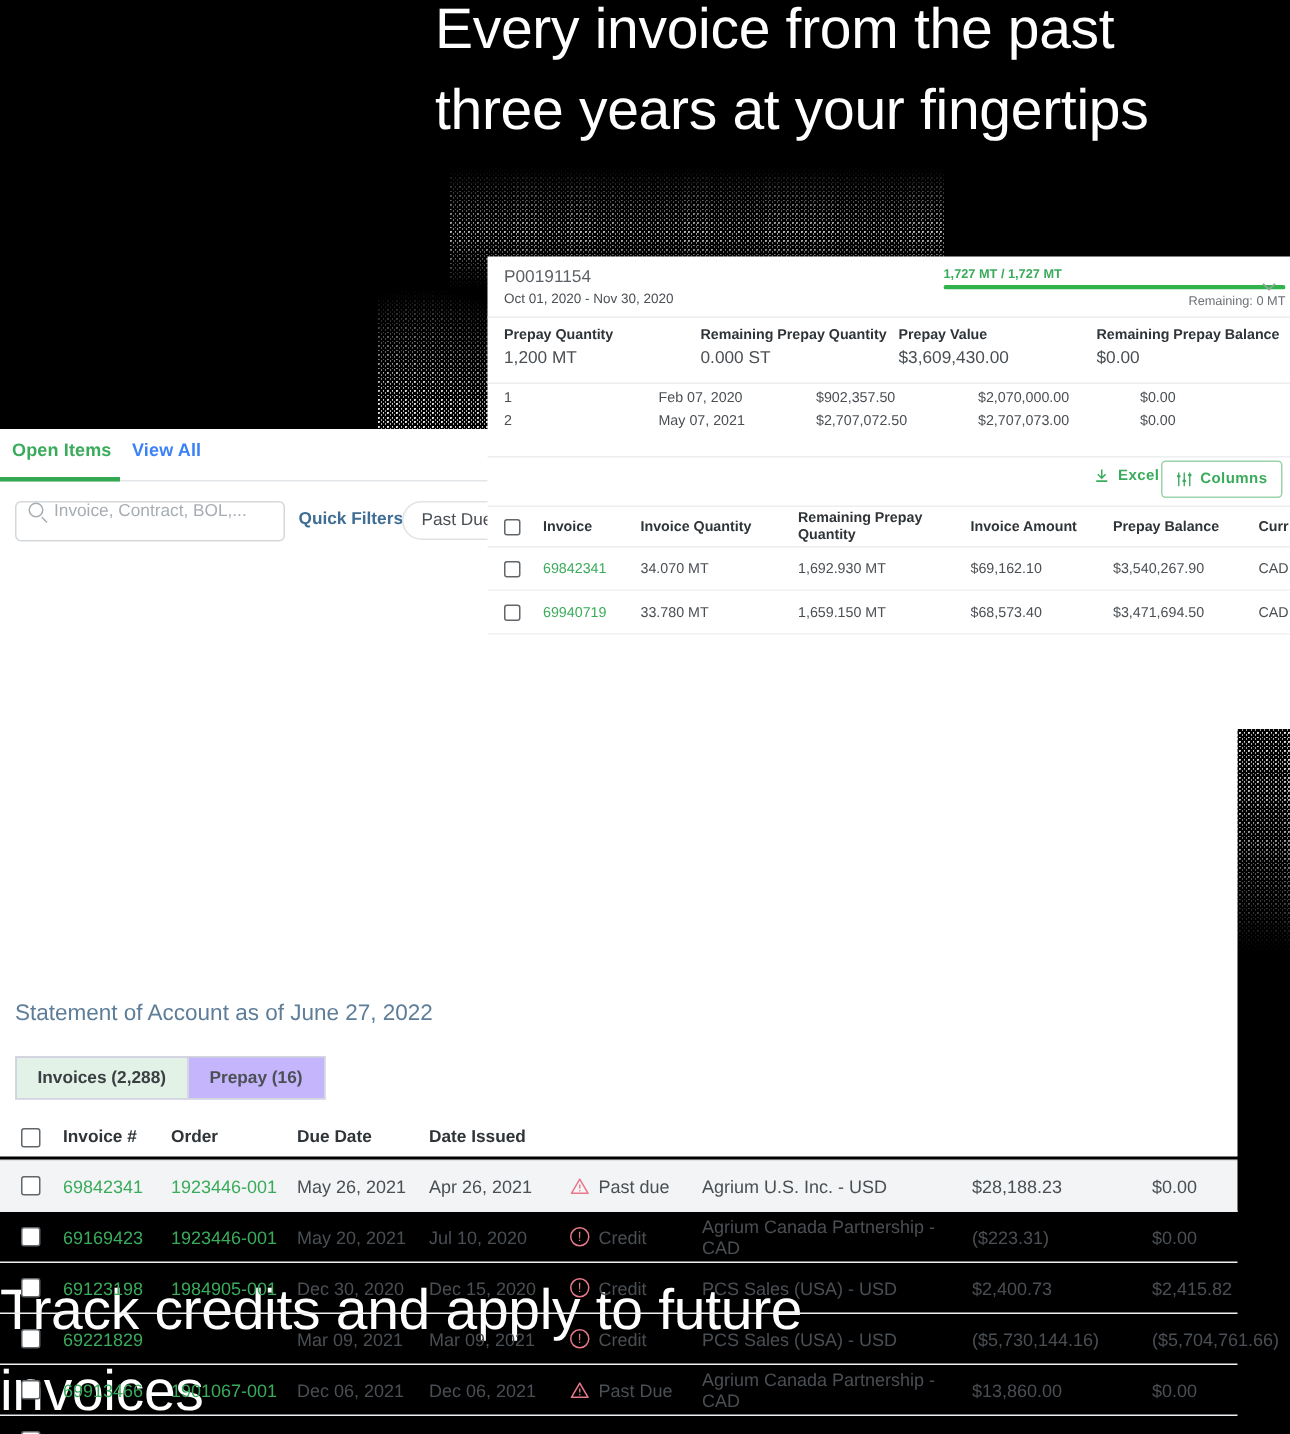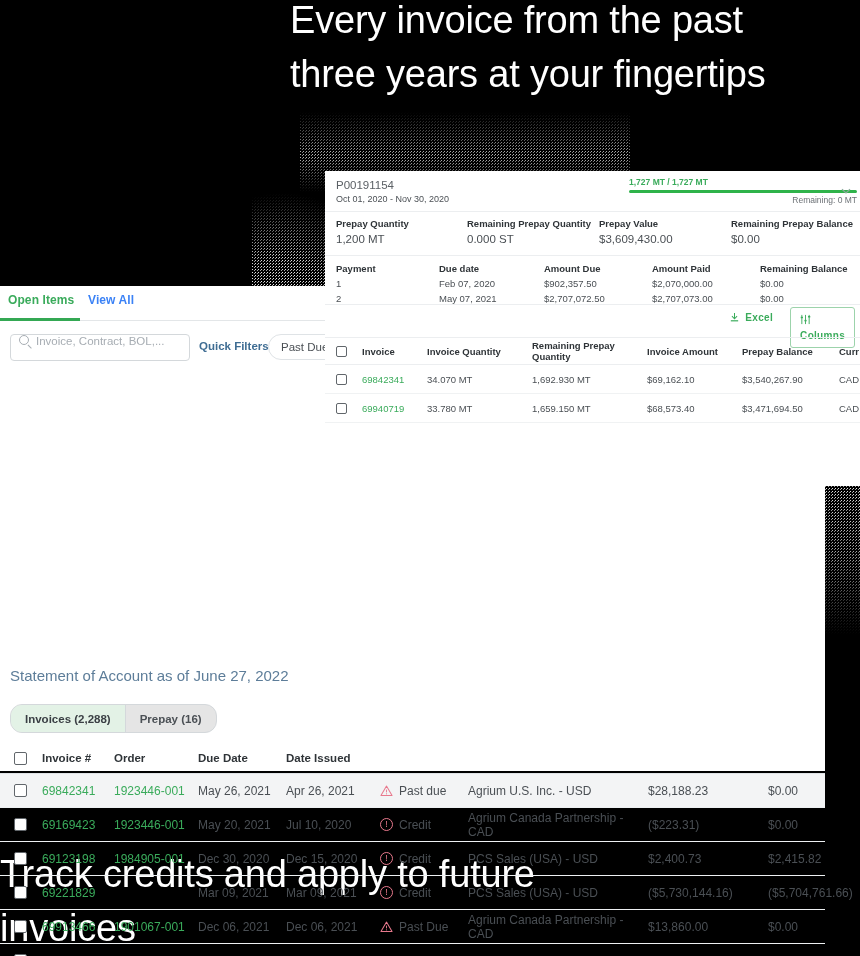--- a/index.html
+++ b/index.html
@@ -68,21 +68,21 @@
     border: 1px solid #dfe3e6; border-radius: 13px; background: #fff;
     display: flex; align-items: center; padding: 0 12px; gap: 4px;
     font-size: 11.5px; color: #4a4f54;
   }
   .qf-chip .cnt { color: #e1473d; font-weight: 700; }
 
   .soa { position: absolute; left: 10px; top: 381px; font-size: 15px; color: #5d7d99; font-weight: 400; }
 
   .segmented {
     position: absolute; left: 10px; top: 418px; height: 29px;
-    border: 1px solid #d4d8db; border-radius: 12px; display: flex; overflow: hidden; background:#e5e5e5;
+    border: 1px solid #d4d8db; border-radius: 0; display: flex; overflow: hidden; background:#c4b5fd;
   }
   .seg { display: flex; align-items: center; justify-content: center;
          font-size: 11.5px; font-weight: 700; color: #3a3f44; padding: 0 14px; }
   .seg.on { background: #e3f2e6; }
   .seg.off { border-left: 1px solid #d4d8db; color: #4b5055; }
 
   
   #inv-table { position: absolute; left: 0; top: 457px; width: 825px; }
   .inv-head { display: flex; align-items: center; height: 31px;
               border-bottom: 1px solid #dfe2e5; font-size: 11.5px; font-weight: 700; color: #2f3438; }
@@ -137,23 +137,23 @@
   .pay-row.d { padding-top: 4px; }
   .p-num { width: 103px; flex: none; }
   .p-due { width: 105px; flex: none; }
   .p-amt { width: 108px; flex: none; }
   .p-pd  { width: 108px; flex: none; }
   .p-rem { width: 110px; flex: none; }
 
   .pp-actions { position: relative; height: 33px; border-top: 1px solid #eceef0; }
   .btn-excel { position: absolute; right: 87px; top: 7px; display: flex; align-items: center; gap: 5px;
                font-size: 10px; font-weight: 700; color: #3aab5b; letter-spacing: .3px; cursor: pointer; }
-  .btn-columns { position: absolute; right: 5px; top: 2px; display: flex; gap: 5px;
+  .btn-columns { position: absolute; right: 5px; top: 2px; display: flex; align-items: center; gap: 5px;
                  font-size: 10px; font-weight: 700; color: #3aab5b; letter-spacing: .3px;
-                 border: 1px solid #9cd3ab; border-radius: 3px; padding: 6px 9px; background:#fff; cursor:pointer;flex-direction:column; }
+                 border: 1px solid #9cd3ab; border-radius: 3px; padding: 6px 9px; background:#fff; cursor:pointer; }
 
   .pp-itable { position: relative; }
   .pi-head { display: flex; align-items: center; height: 28px; border-top: 1px solid #eceef0;
              border-bottom: 1px solid #eceef0; font-size: 9.5px; font-weight: 700; color: #2f3438; }
   .pi-row { display: flex; align-items: center; height: 29px; border-bottom: 1px solid #f0f2f3;
             font-size: 9.5px; color: #4a4f54; }
   .i-chk { width: 37px; padding-left: 11px; flex: none; }
   .i-inv { width: 65px; flex: none; color: #3aab5b; }
   .i-iq  { width: 105px; flex: none; }
   .i-rq  { width: 115px; flex: none; }
@@ -357,27 +357,20 @@
         <div class="v">$3,609,430.00</div>
       </div>
       <div class="pp-stat" style="left:406px;">
         <div class="k">Remaining Prepay Balance</div>
         <div class="v">$0.00</div>
       </div>
     </div>
 
 
     <div class="pay-table">
-      <div class="pay-row h">
-        <div class="p-num">Payment</div>
-        <div class="p-due">Due date</div>
-        <div class="p-amt">Amount Due</div>
-        <div class="p-pd">Amount Paid</div>
-        <div class="p-rem">Remaining Balance</div>
-      </div>
       <div id="pay-body">
           <div class="pay-row d">
             <div class="p-num">1</div>
             <div class="p-due">Feb 07, 2020</div>
             <div class="p-amt">$902,357.50</div>
             <div class="p-pd">$2,070,000.00</div>
             <div class="p-rem">$0.00</div>
           </div>
           <div class="pay-row d">
             <div class="p-num">2</div>

